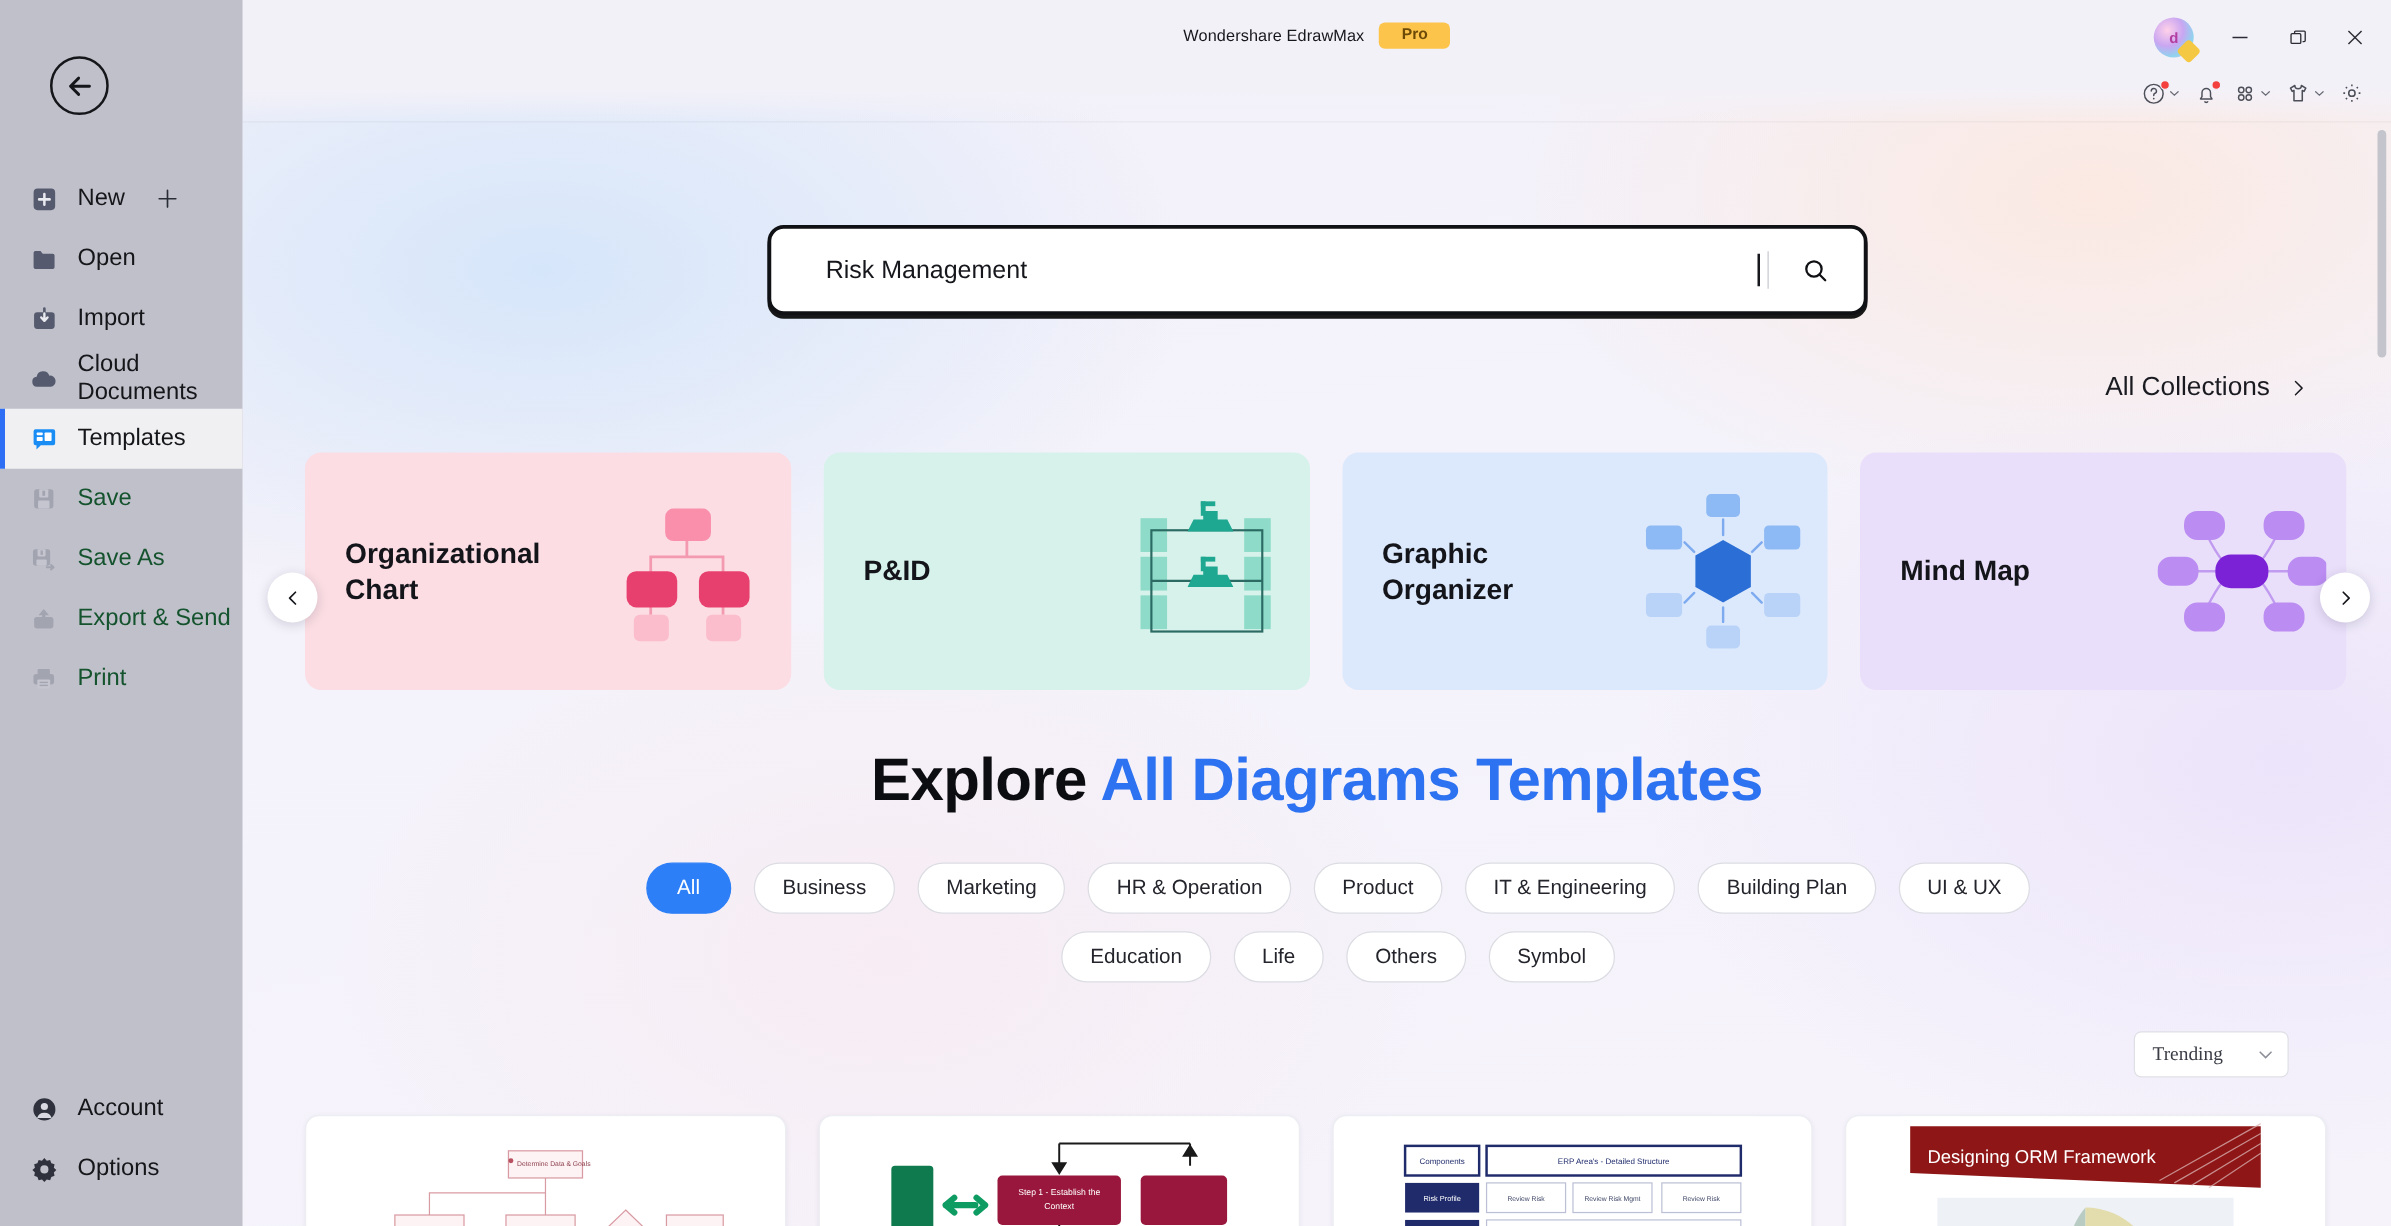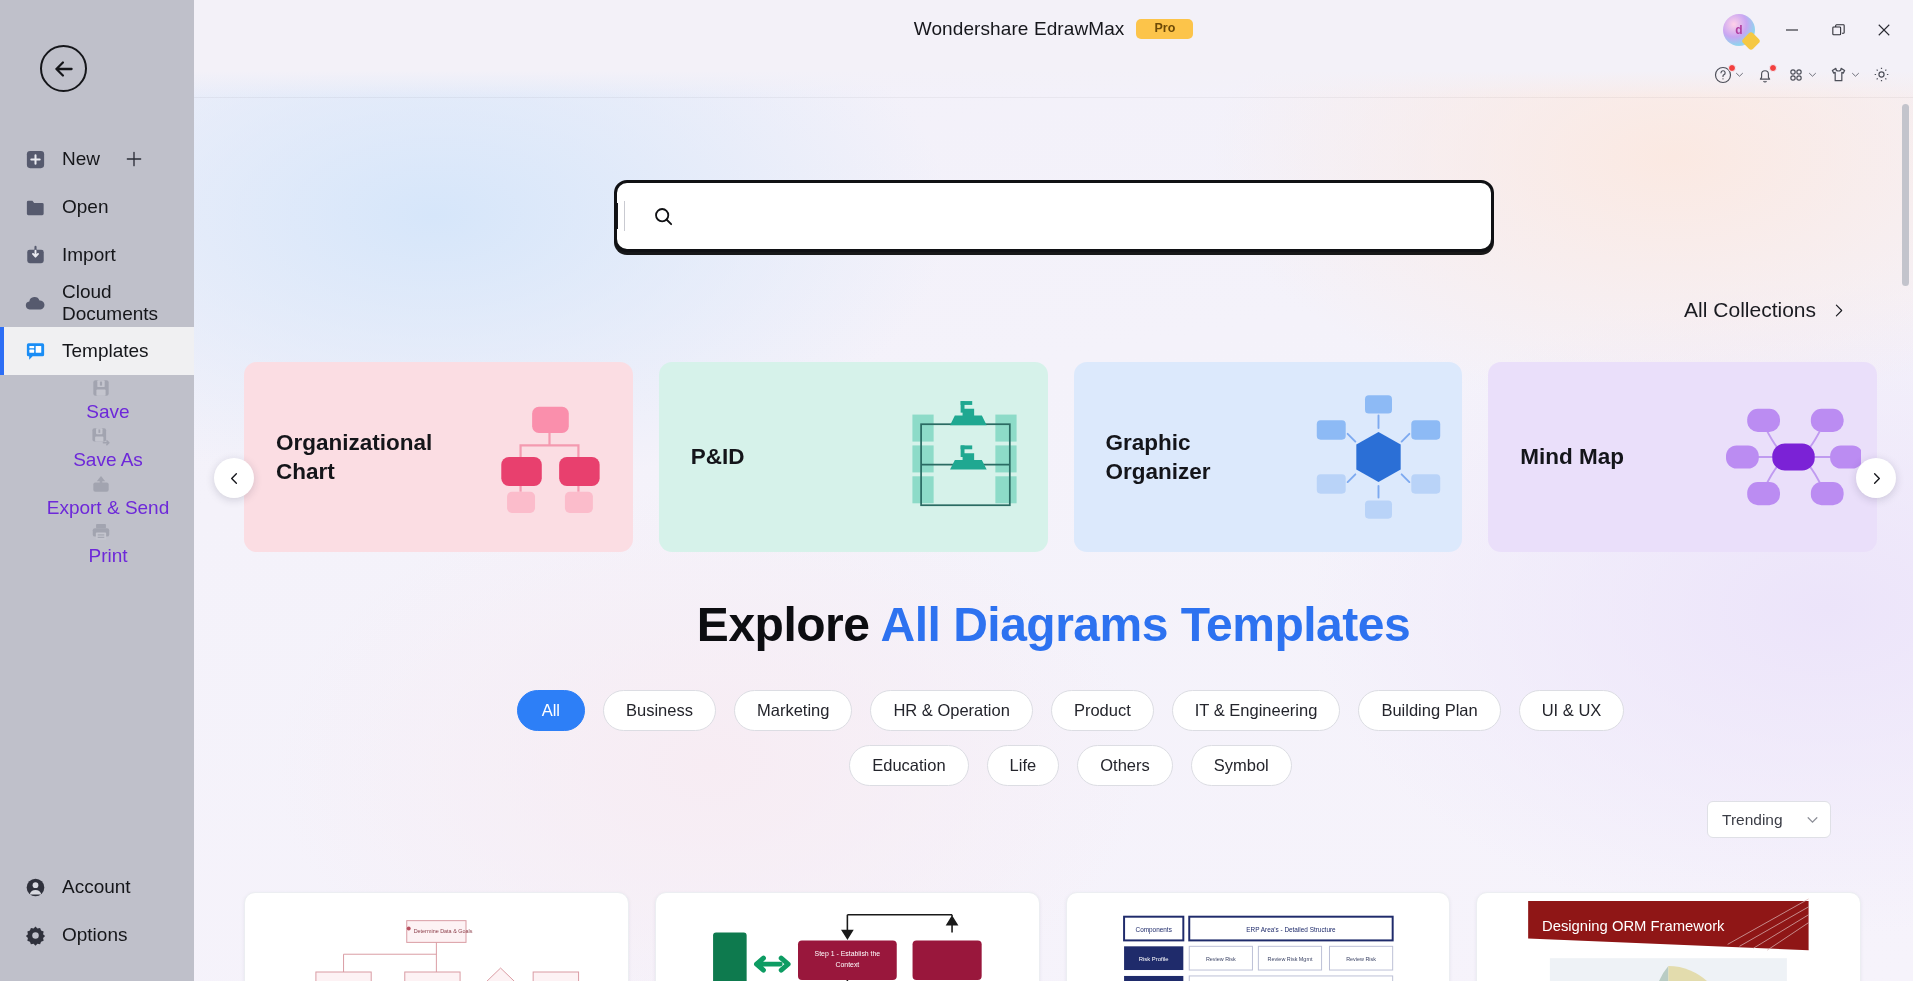--- a/index.html
+++ b/index.html
@@ -31,21 +31,21 @@
     padding-left: 22px; cursor: pointer; position: relative;
     color: #15161a; font-size: 19px;
   }
   .nav-item .ic { width: 26px; height: 26px; margin-right: 14px; flex: none;
     display: flex; align-items: center; justify-content: center; }
   .nav-item.active { background: #f0f0f2; }
   .nav-item.active::before {
     content: ""; position: absolute; left: 0; top: 0; width: 4px; height: 100%;
     background: #2d6ef5;
   }
-  .nav-item.disabled { color: #6d28d9; cursor: default; flex-direction: column; }
+  .nav-item.disabled { color: #14532d; cursor: default; }
   .nav-item.disabled .ic svg { opacity: .55; }
   .nav-plus {
     position: absolute; right: 50px; top: 50%; transform: translateY(-50%);
     width: 20px; height: 20px; cursor: pointer;
   }
   .nav-bottom { position: absolute; bottom: 22px; left: 0; width: 194px; text-align: right; }
 
   
   .main {
     position: absolute; left: 194px; top: 0; right: 0; height: 981px;
@@ -59,21 +59,21 @@
   }
   .titlebar {
     position: absolute; top: 0; left: 0; right: 0; height: 98px;
     background: linear-gradient(180deg,#f3f1f8 0%, #f3f1f8 72%, rgba(243,241,248,.0) 100%);
     z-index: 30;
   }
   .title-wrap {
     position: absolute; top: 18px; left: 0; right: 0;
     display: flex; align-items: center; justify-content: center; gap: 12px;
   }
-  .app-title { font-size: 19px; color: #16171c; letter-spacing: .1px; }
+  .app-title { font-size: 13px; color: #16171c; letter-spacing: .1px; }
   .pro-badge {
     background: #fcc44a; color: #6d4a07; font-size: 12.5px; font-weight: bold;
     padding: 2px 18px 3px; border-radius: 5px; line-height: 1.25;
   }
 
   .win-ctrls {
     position: absolute; top: 14px; right: 16px;
     display: flex; align-items: center; gap: 20px;
   }
   .win-btn { width: 26px; height: 26px; display: flex; align-items: center;
@@ -177,21 +177,21 @@
     gap: 14px 18px; padding: 0 260px; margin-left: 34px;
   }
   .chip {
     height: 41px; padding: 0 22px; border-radius: 21px;
     border: 1px solid #dcdde3; background: #fff;
     display: flex; align-items: center; justify-content: center;
     font-size: 16.5px; color: #24252c; cursor: pointer; white-space: nowrap;
   }
   .chip.active { background: #2d7ff7; border-color: #2d7ff7; color: #fff; padding: 0 24px; }
 
-  .sortbar { position: absolute; top: 801px; right: 82px; }
+  .sortbar { position: absolute; top: 825px; right: 82px; font-family: Liberation Serif, serif; }
   .sort-select {
     width: 124px; height: 37px; border: 1px solid #dfe0e6; background: #fff;
     border-radius: 6px; display: flex; align-items: center;
     justify-content: space-between; padding: 0 11px 0 14px;
     font-size: 15.5px; color: #3b3d46; cursor: pointer;
   }
 
   
   .tpl-grid {
     position: absolute; top: 892px; left: 50px; right: 52px;
@@ -296,20 +296,21 @@
             <circle cx="12" cy="12" r="2.9"></circle>
             <path d="M12 4.2v1.6M12 18.2v1.6M19.8 12h-1.6M5.8 12H4.2M17.5 6.5l-1.1 1.1M7.6 16.4l-1.1 1.1M17.5 17.5l-1.1-1.1M7.6 7.6 6.5 6.5"></path>
           </svg>
         </div>
       </div>
     </div>
     <div class="sb-divider"></div>
 
     <div class="search-wrap">
       <div class="search-box">
+        <input class="search-input" type="text" value="Risk Management" style="">
         <div class="search-caret"></div>
         <div class="search-sep"></div>
         <button class="search-btn">
           <svg viewBox="0 0 24 24" width="23" height="23" fill="none" stroke="#101114" stroke-width="1.9" stroke-linecap="round">
             <circle cx="10.6" cy="10.6" r="6.4"></circle>
               <line x1="15.4" y1="15.4" x2="20" y2="20"></line>
           </svg>
         </button>
       </div>
     </div>

